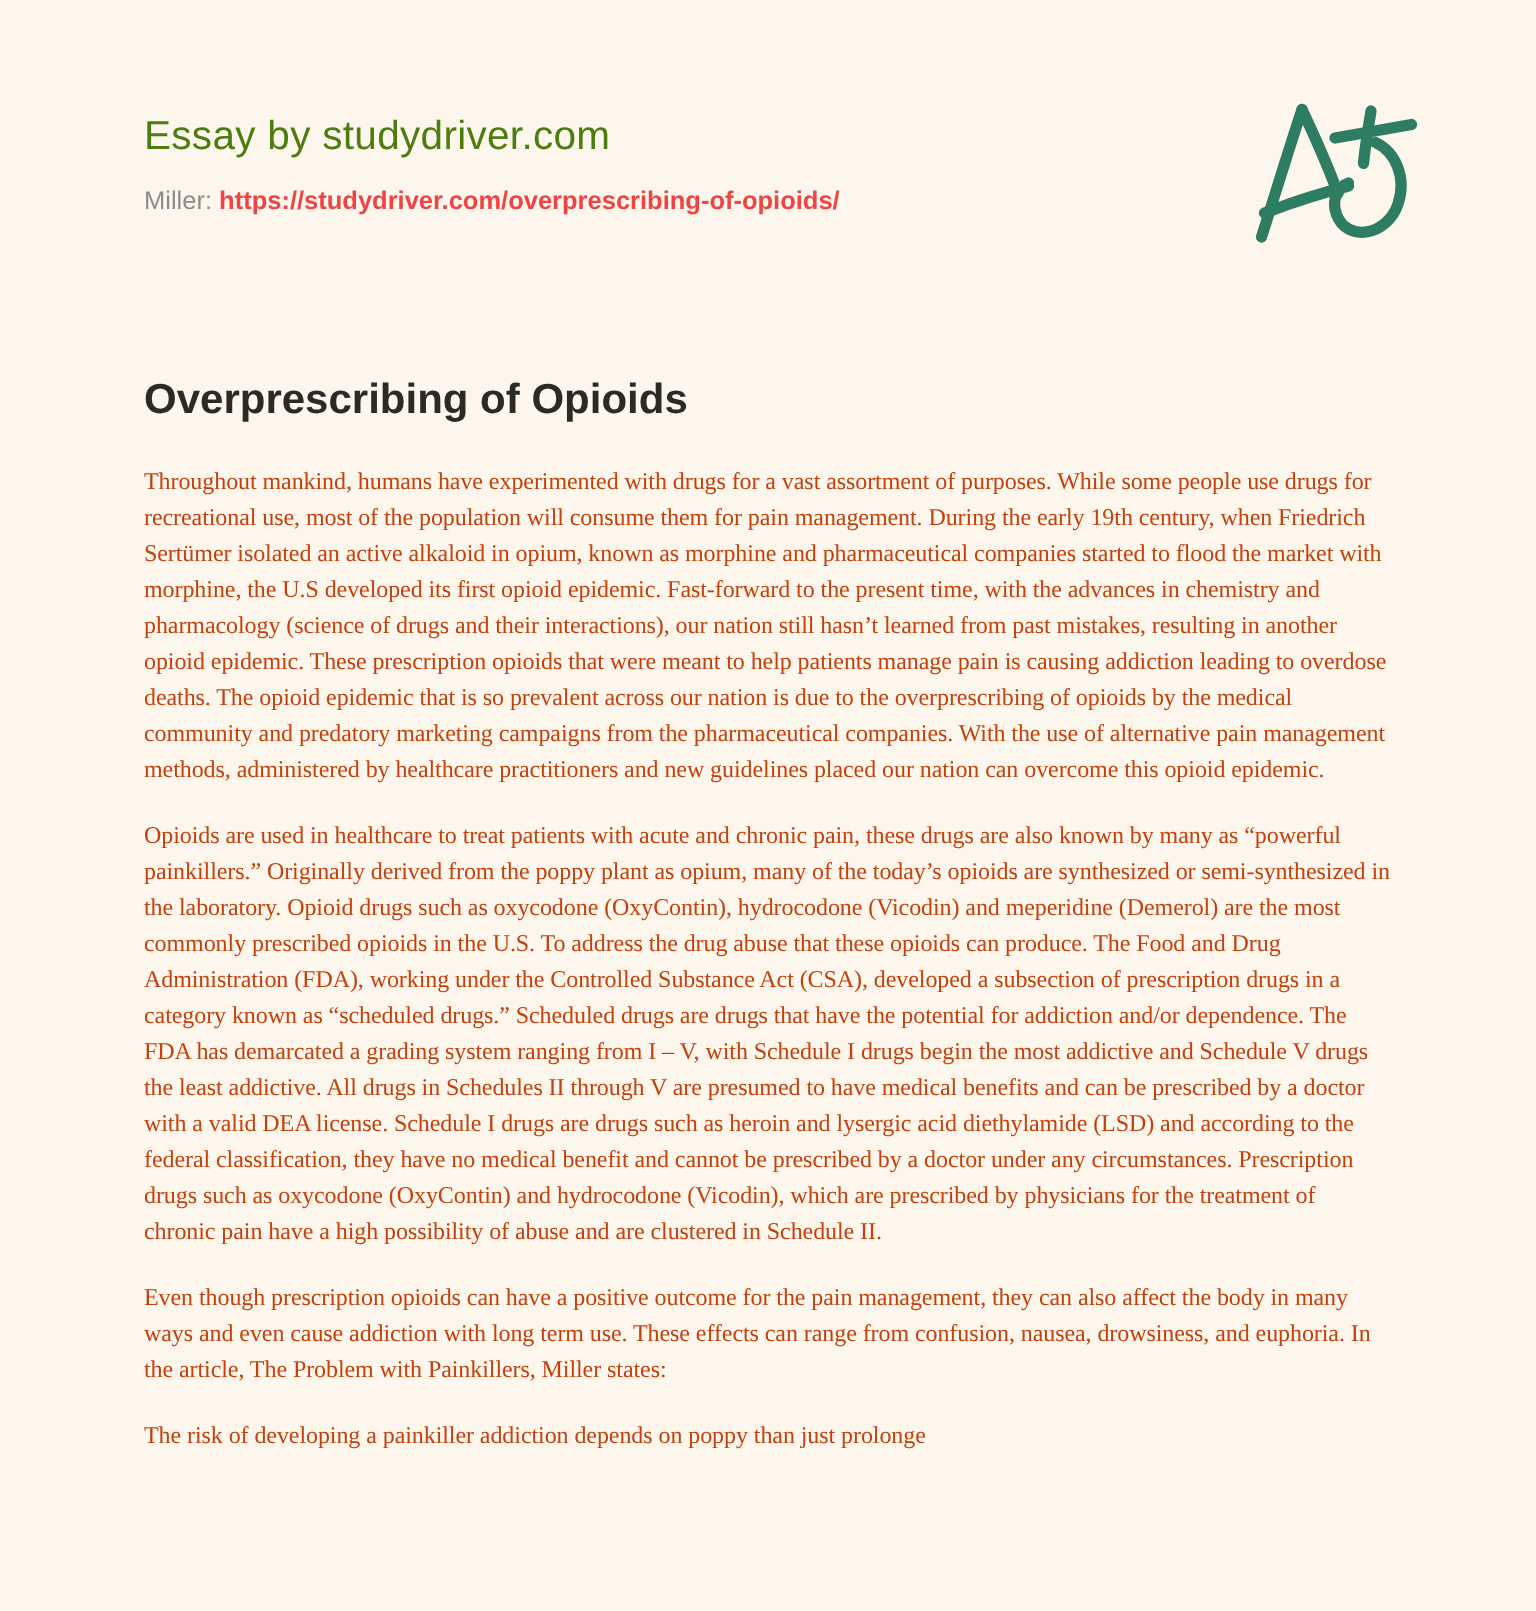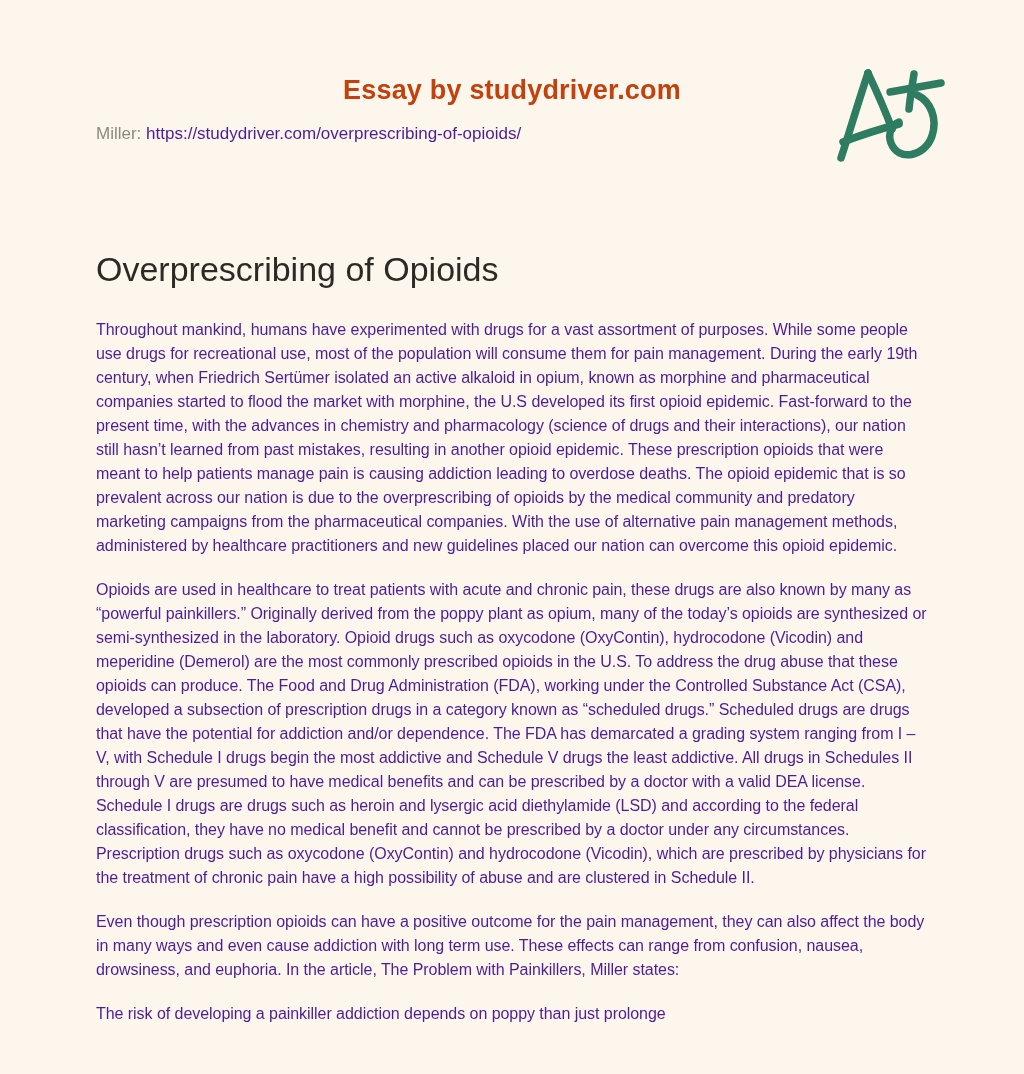--- a/index.html
+++ b/index.html
@@ -20,62 +20,63 @@
     height: 1074px;
     padding: 74px 96px 0 96px;
   }
   .doc-header {
     position: relative;
   }
   .doc-title {
     margin: 0 0 18px 0;
     font-size: 27px;
     line-height: 1.2;
-    font-weight: 700;
-    color: #c2410c;
+    font-weight: 400;
+    color: #4d7c0f;
     letter-spacing: 0.2px;
-    text-align: center;
   }
   .source-line {
     margin: 0;
     font-size: 17px;
     line-height: 1.2;
     color: #8d8a84;
   }
   .source-link {
-    color: #4c1d95;
+    color: #ef4444;
     text-decoration: none;
     cursor: pointer;
+    font-weight: bold;
   }
   .logo {
     position: absolute;
     top: -12px;
     right: -22px;
     width: 122px;
     height: 104px;
   }
   .logo svg {
     width: 100%;
     height: 100%;
     display: block;
   }
   .essay-title {
     margin: 104px 0 28px 0;
-    font-size: 34px;
+    font-size: 28px;
     line-height: 1.2;
-    font-weight: 400;
+    font-weight: 700;
     color: #2c2a25;
   }
   .para {
     margin: 0 0 20px 0;
     max-width: 840px;
     font-size: 16px;
     line-height: 24px;
     letter-spacing: -0.05px;
-    color: #4c1d95;
+    color: #c2410c;
+    font-family: Liberation Serif, serif;
   }
 </style>
 </head>
 <body>
 
 <div class="page">
 
   <header class="doc-header">
     <h1 class="doc-title">Essay by studydriver.com</h1>
     <p class="source-line">

